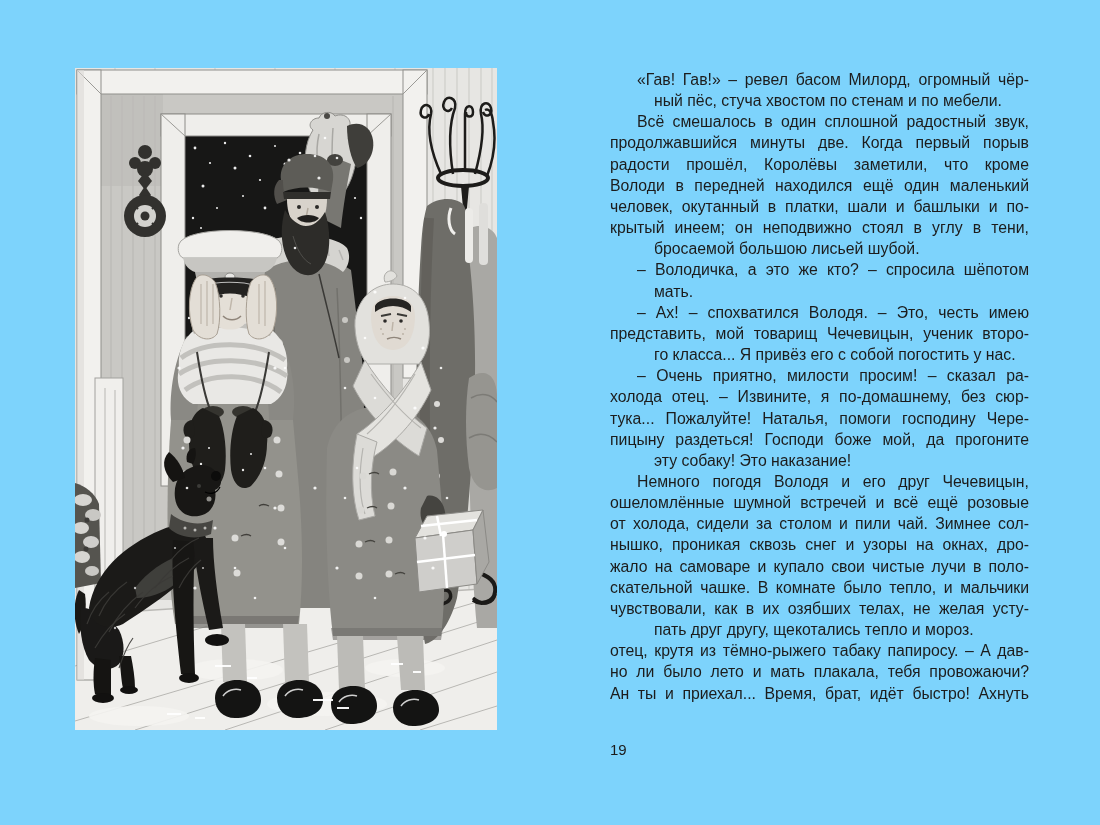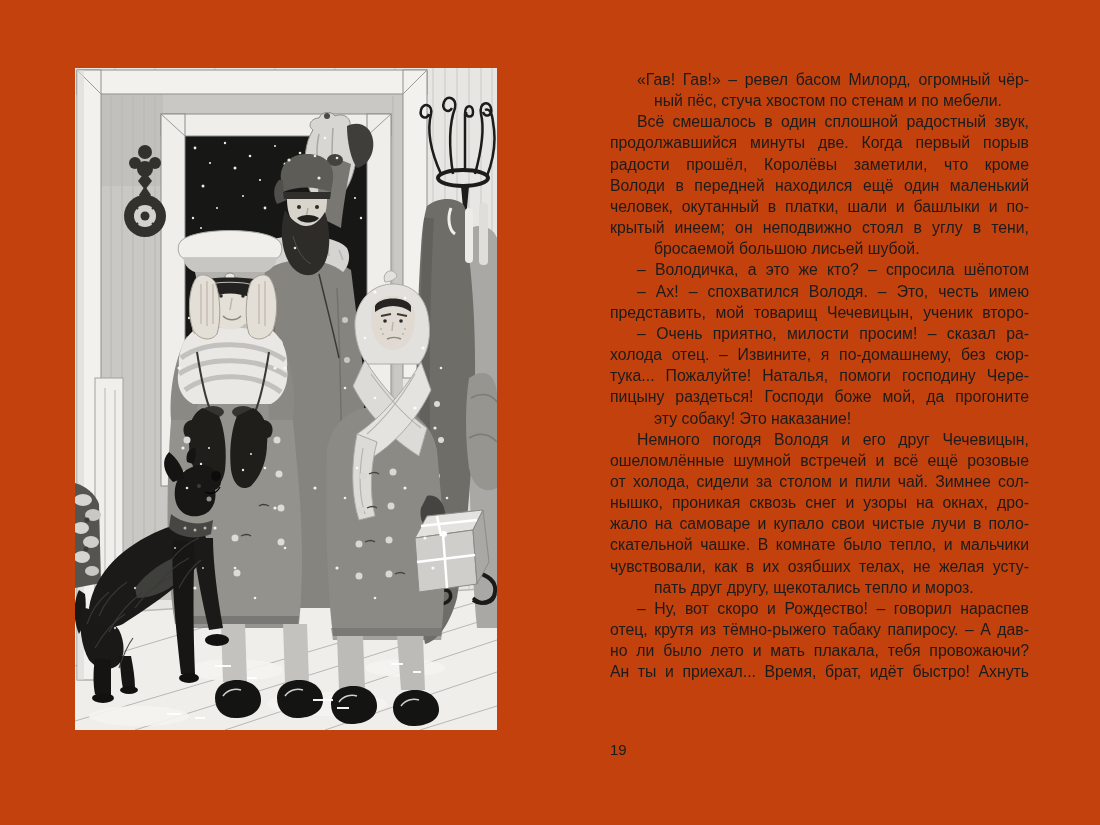--- a/index.html
+++ b/index.html
@@ -1,21 +1,21 @@
 <!DOCTYPE html>
 <html><head>
 <meta charset="utf-8">
 <style>
   html,body{margin:0;padding:0;}
   body{
     width:1100px;height:825px;background:#ffffff;
     font-family:"Liberation Sans", sans-serif;
     position:relative;overflow:hidden;color:#1b1b1b;
   }
-  .book-page{position:absolute;inset:0;background:#c2410c;}
+  .book-page{position:absolute;inset:0;background:#7dd3fc;}
   .illustration{
     position:absolute;left:75px;top:68px;width:422px;height:662px;margin:0;
   }
   .illustration svg{display:block;width:422px;height:662px;}
   .text-column{
     position:absolute;left:610px;top:69px;width:419px;
     font-size:15.8px;line-height:21.15px;color:#1c1c1c;
   }
   .line{text-align:justify;text-align-last:justify;}
   .line.first{text-indent:27px;}
@@ -489,35 +489,36 @@
       <div class="line first">«Гав! Гав!» – ревел басом Милорд, огромный чёр-</div>
       <div class="line last">ный пёс, стуча хвостом по стенам и по мебели.</div>
       <div class="line first">Всё смешалось в один сплошной радостный звук,</div>
       <div class="line">продолжавшийся минуты две. Когда первый порыв</div>
       <div class="line">радости прошёл, Королёвы заметили, что кроме</div>
       <div class="line">Володи в передней находился ещё один маленький</div>
       <div class="line">человек, окутанный в платки, шали и башлыки и по-</div>
       <div class="line">крытый инеем; он неподвижно стоял в углу в тени,</div>
       <div class="line last">бросаемой большою лисьей шубой.</div>
       <div class="line first">– Володичка, а это же кто? – спросила шёпотом</div>
+      <div class="line last">мать.</div>
       <div class="line first">– Ах! – спохватился Володя. – Это, честь имею</div>
       <div class="line">представить, мой товарищ Чечевицын, ученик второ-</div>
+      <div class="line last">го класса... Я привёз его с собой погостить у нас.</div>
       <div class="line first">– Очень приятно, милости просим! – сказал ра-</div>
       <div class="line">холода отец. – Извините, я по-домашнему, без сюр-</div>
       <div class="line">тука... Пожалуйте! Наталья, помоги господину Чере-</div>
       <div class="line">пицыну раздеться! Господи боже мой, да прогоните</div>
       <div class="line last">эту собаку! Это наказание!</div>
       <div class="line first">Немного погодя Володя и его друг Чечевицын,</div>
       <div class="line">ошеломлённые шумной встречей и всё ещё розовые</div>
       <div class="line">от холода, сидели за столом и пили чай. Зимнее сол-</div>
       <div class="line">нышко, проникая сквозь снег и узоры на окнах, дро-</div>
       <div class="line">жало на самоваре и купало свои чистые лучи в поло-</div>
       <div class="line">скательной чашке. В комнате было тепло, и мальчики</div>
       <div class="line">чувствовали, как в их озябших телах, не желая усту-</div>
       <div class="line last">пать друг другу, щекотались тепло и мороз.</div>
-      <div class="line first">– Ну, вот скоро и Рождество! – говорил нараспев</div>
       <div class="line">отец, крутя из тёмно-рыжего табаку папиросу. – А дав-</div>
       <div class="line">но ли было лето и мать плакала, тебя провожаючи?</div>
       <div class="line">Ан ты и приехал... Время, брат, идёт быстро! Ахнуть</div>
     </main>
 
   <div class="page-number">19</div>
 </div>
 
 </body></html>

